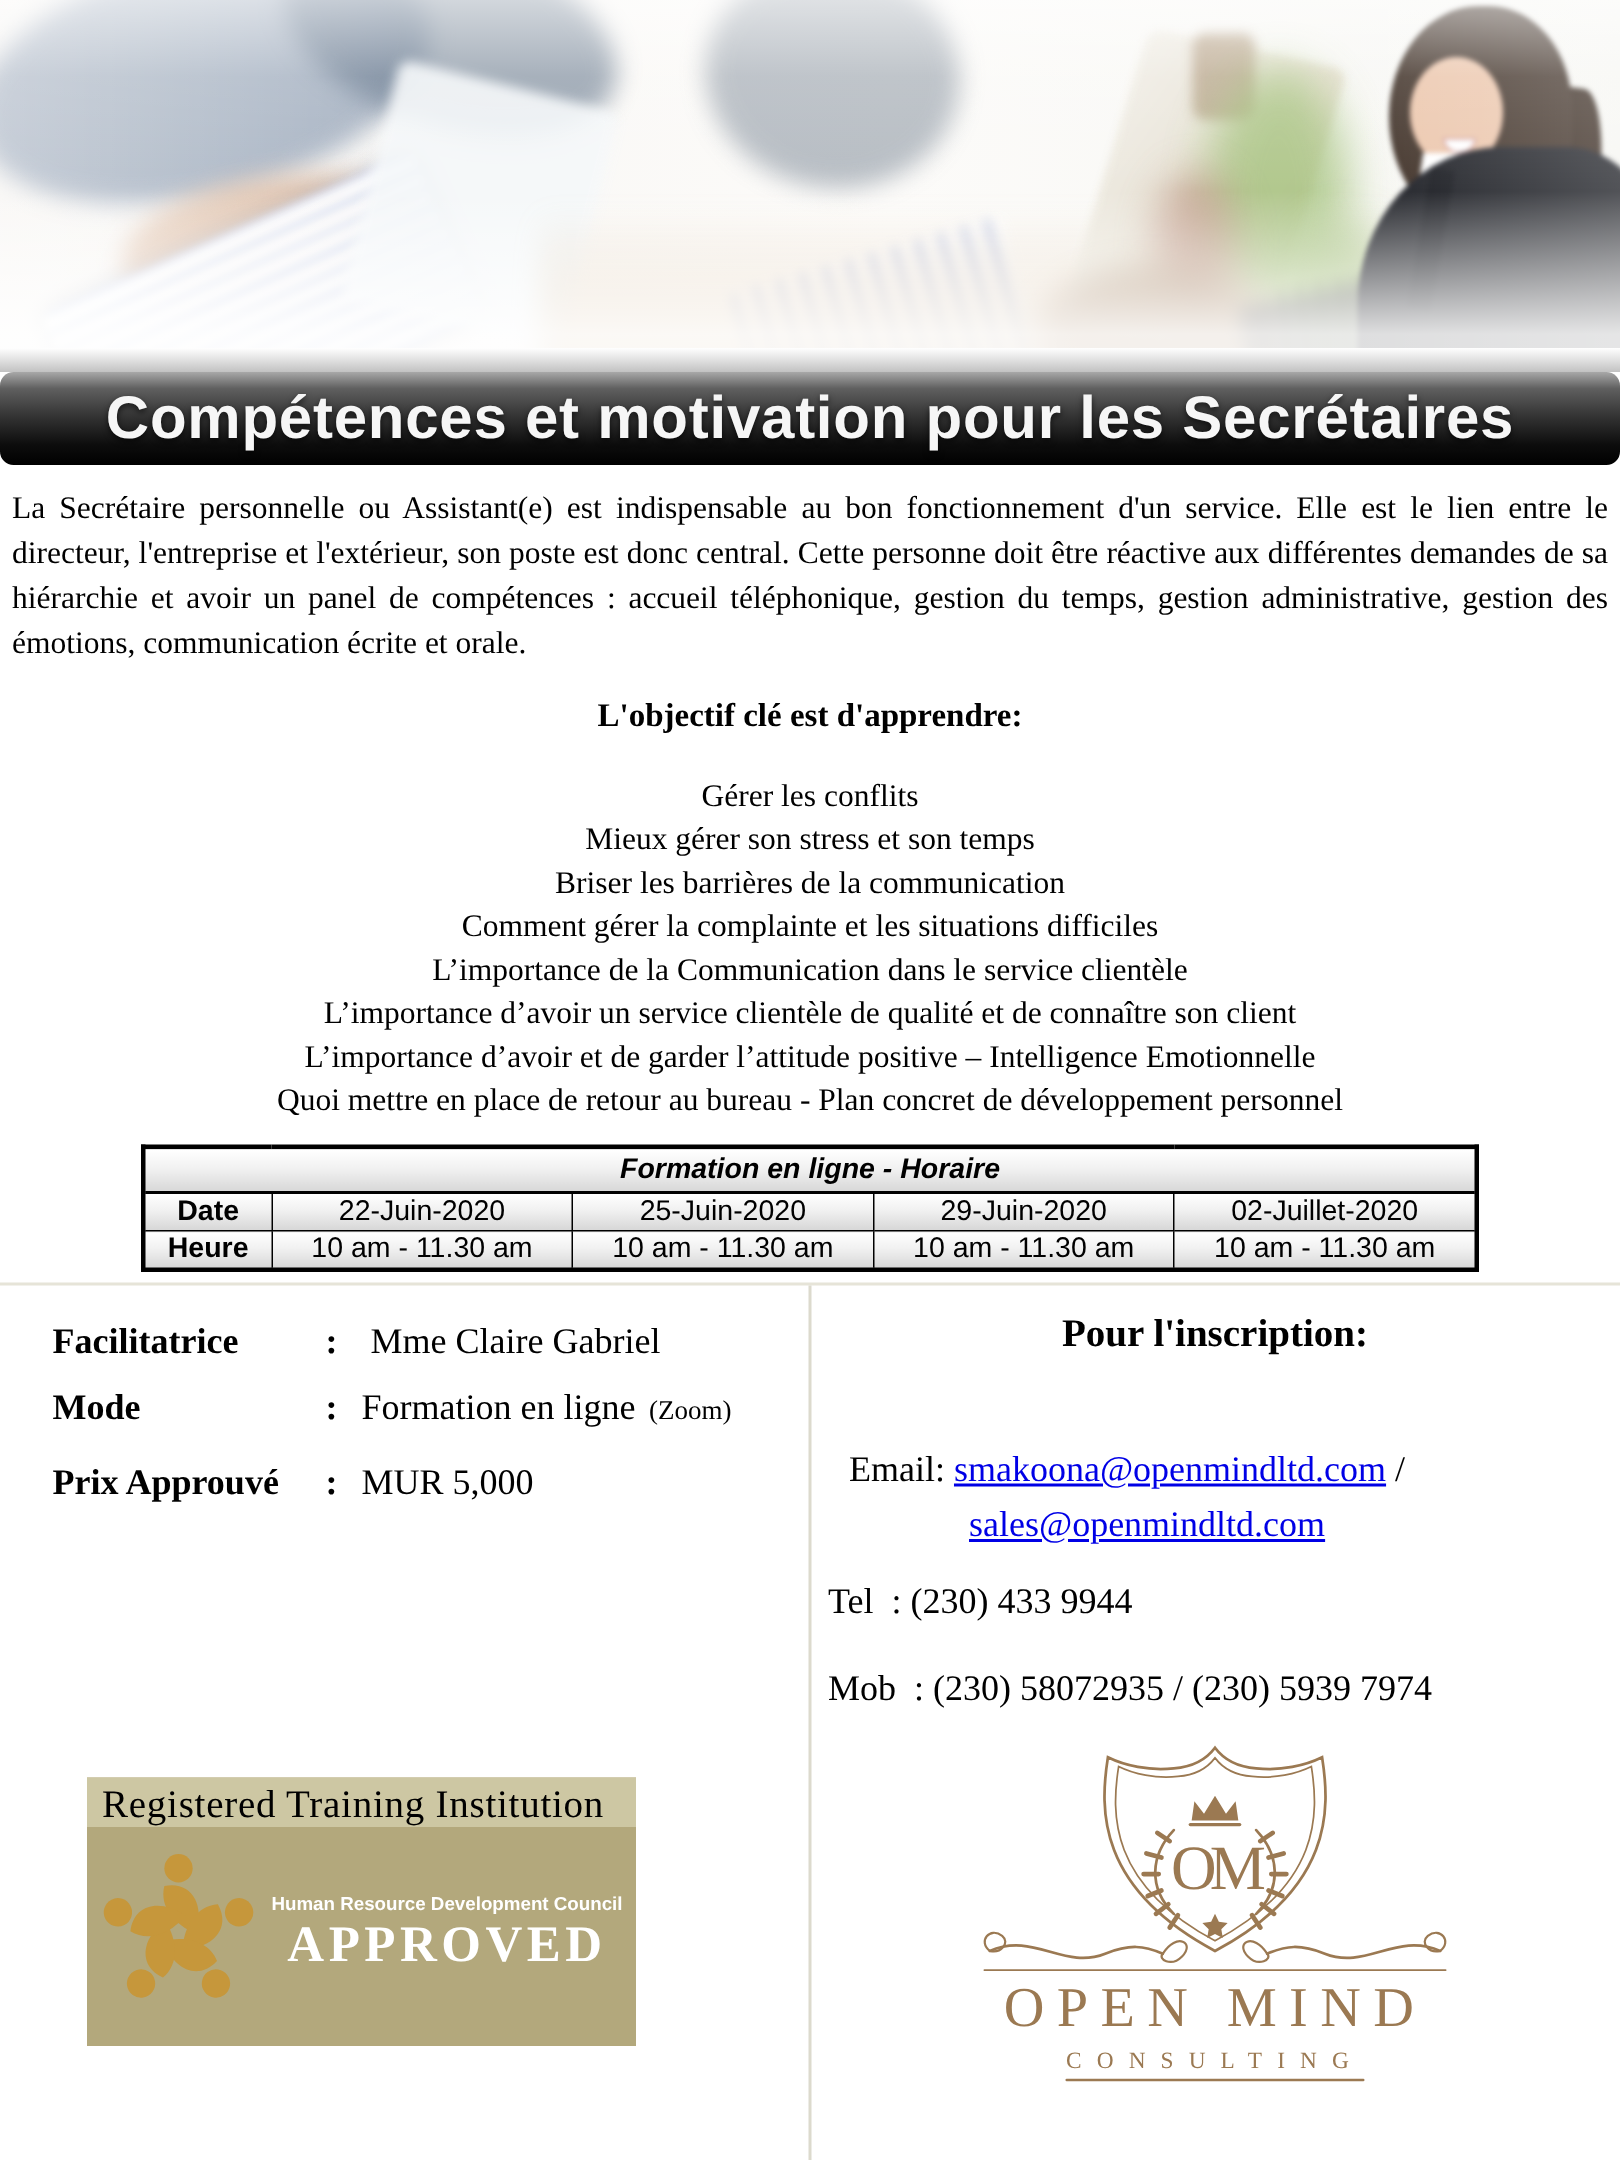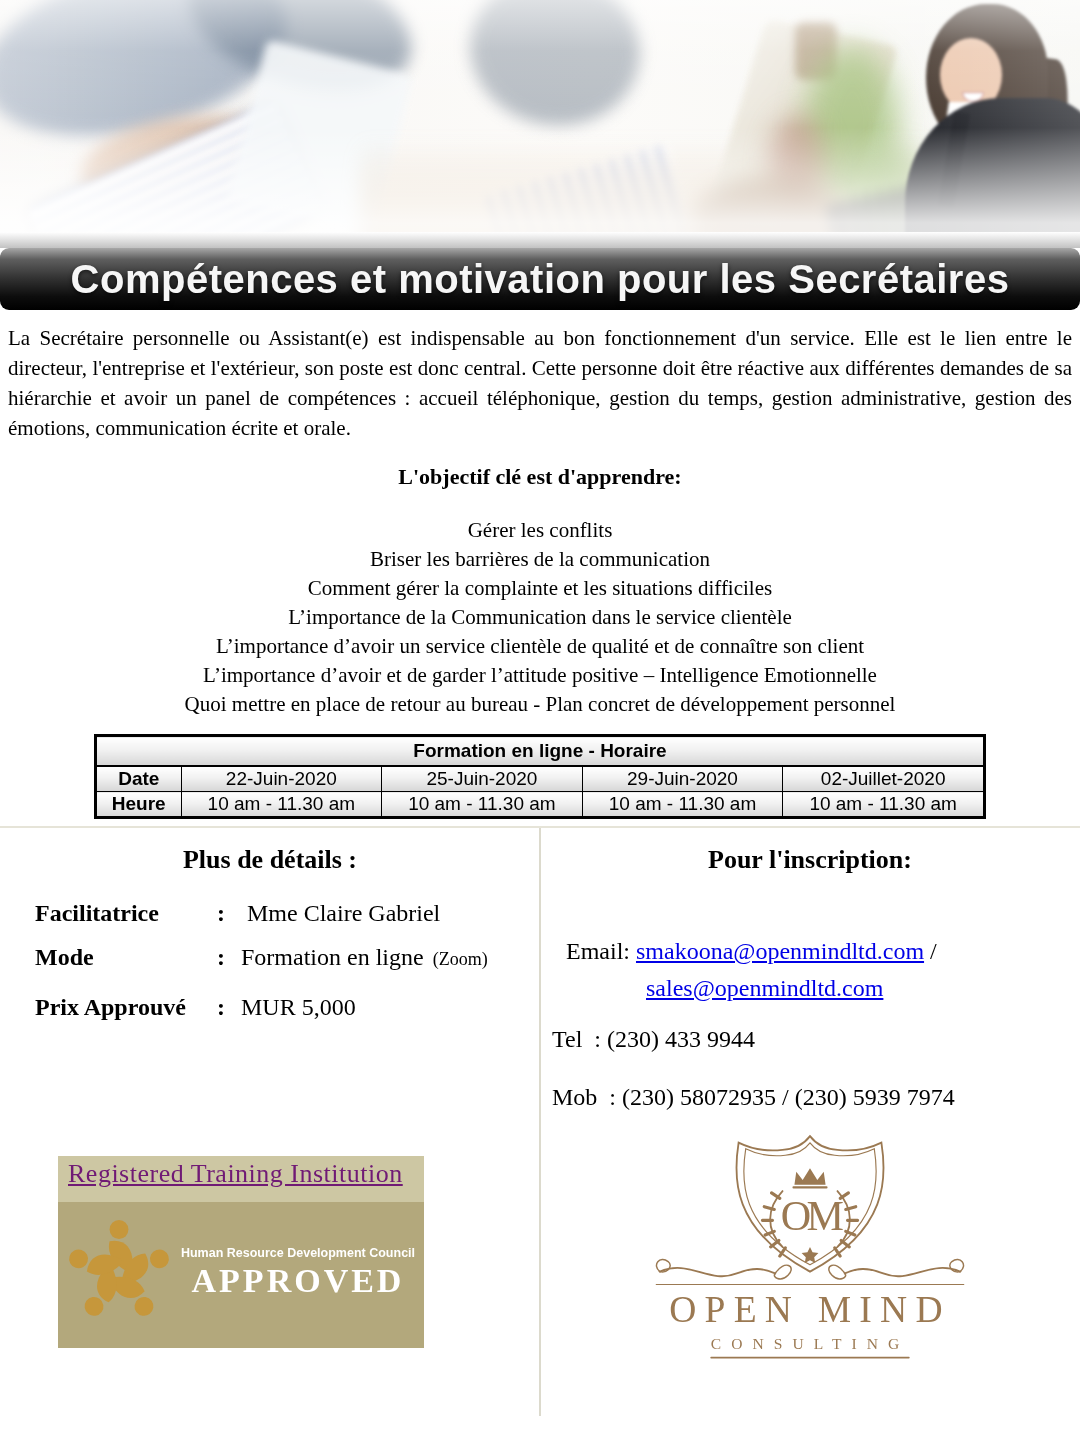--- a/index.html
+++ b/index.html
@@ -67,41 +67,41 @@
   
   .obj-head{margin-top:21px;text-align:center;font-weight:bold;font-size:22px;}
   .obj-list{margin-top:26px;text-align:center;font-size:21px;line-height:29px;}
   
   table.sched{margin:15px auto 0;border-collapse:collapse;width:892px;
     font-family:"Liberation Sans", sans-serif;border:3px solid #000;}
   table.sched th,table.sched td{
     border:1.5px solid #000;text-align:center;font-size:19px;padding:1px 0;
     background:linear-gradient(180deg,#ffffff 0%,#f1f1f1 45%,#d7d7d7 100%);
   }
-  table.sched .caption-cell{font-weight:bold;font-size:19px;padding:3px 0;border-bottom:2.5px solid #000;}
+  table.sched .caption-cell{font-weight:bold;font-size:19px;padding:3px 0;border-bottom:2.5px solid #000;font-style:italic;}
   table.sched .rowlabel{font-weight:bold;width:84px;}
   table.sched td.datacell{width:202px;}
   
   .bottom{position:relative;margin-top:7px;border-top:2px solid #e6e4d8;height:588px;
     display:grid;grid-template-columns:540px 540px;}
   .bottom::before{content:"";position:absolute;left:539px;top:0;bottom:0;width:2px;background:#dcdacd;}
   .col{position:relative;}
   .col-head{margin-top:17px;text-align:center;font-weight:bold;font-size:26px;}
   
   .detail-rows{margin-top:25px;}
   .detail-row{display:flex;font-size:24px;padding-left:35px;margin-bottom:17px;align-items:baseline;}
   .detail-label{width:182px;font-weight:bold;flex:none;}
   .detail-colon{width:24px;font-weight:bold;flex:none;}
   .detail-value{white-space:pre-wrap;}
   .detail-note{font-size:18px;margin-left:9px;}
   .price-row{margin-top:23px;}
   .price-row .detail-label{font-weight:bold;}
   
   .hrdc{position:absolute;left:58px;top:328px;width:366px;background:#b3a87c;}
-  .hrdc-top{background:#cdc7a3;color:#701a75;font-size:26px;padding:3px 10px 13px;letter-spacing:.5px;text-decoration:underline;}
+  .hrdc-top{background:#cdc7a3;color:#000000;font-size:26px;padding:3px 10px 0;letter-spacing:.5px;}
   .hrdc-body{display:flex;align-items:center;padding:8px 6px 14px 2px;}
   .hrdc-text{flex:1;text-align:center;color:#fff;}
   .hrdc-acronym{font-family:"Liberation Sans", sans-serif;font-weight:bold;font-size:62px;line-height:.95;letter-spacing:1px;}
   .hrdc-council{font-family:"Liberation Sans", sans-serif;font-weight:bold;font-size:12.5px;margin-top:1px;}
   .hrdc-approved{font-weight:bold;font-size:34px;letter-spacing:3px;margin-top:2px;}
   
   .email-block{margin-top:58px;padding-left:26px;font-size:24px;line-height:37px;}
   .email-indent{padding-left:80px;}
   a.mail-link{color:#0000e6;text-decoration:underline;cursor:pointer;}
   .phone-line{padding-left:12px;font-size:24px;white-space:pre-wrap;}
@@ -144,20 +144,21 @@
 
 <div class="titlebar">
   <h1>Compétences et motivation pour les Secrétaires</h1>
 </div>
 
 <p class="intro">La Secrétaire personnelle ou Assistant(e) est indispensable au bon fonctionnement d'un service. Elle est le lien entre le directeur, l'entreprise et l'extérieur, son poste est donc central. Cette personne doit être réactive aux différentes demandes de sa hiérarchie et avoir un panel de compétences : accueil téléphonique, gestion du temps, gestion administrative, gestion des émotions, communication écrite et orale.</p>
 
 <div class="obj-head">L'objectif clé est d'apprendre:</div>
 <div class="obj-list">
   <div>Gérer les conflits</div>
+  <div>Mieux gérer son stress et son temps</div>
   <div>Briser les barrières de la communication</div>
   <div>Comment gérer la complainte et les situations difficiles</div>
   <div>L’importance de la Communication dans le service clientèle</div>
   <div>L’importance d’avoir un service clientèle de qualité et de connaître son client</div>
   <div>L’importance d’avoir et de garder l’attitude positive – Intelligence Emotionnelle</div>
   <div>Quoi mettre en place de retour au bureau - Plan concret de développement personnel</div>
 </div>
 
 <table class="sched">
   <tbody>
@@ -177,21 +178,20 @@
     <td class="datacell">10 am - 11.30 am</td>
     <td class="datacell">10 am - 11.30 am</td>
     <td class="datacell">10 am - 11.30 am</td>
   </tr>
 </tbody>
   </table>
 
 <div class="bottom">
 
   <div class="col">
-    <div class="col-head">Plus de détails :</div>
     <div class="detail-rows">
       <div class="detail-row">
         <span class="detail-label">Facilitatrice</span>
         <span class="detail-colon">:</span>
         <span class="detail-value"> Mme Claire Gabriel</span>
       </div>
       <div class="detail-row">
         <span class="detail-label">Mode</span>
         <span class="detail-colon">:</span>
         <span class="detail-value">Formation en ligne</span>

